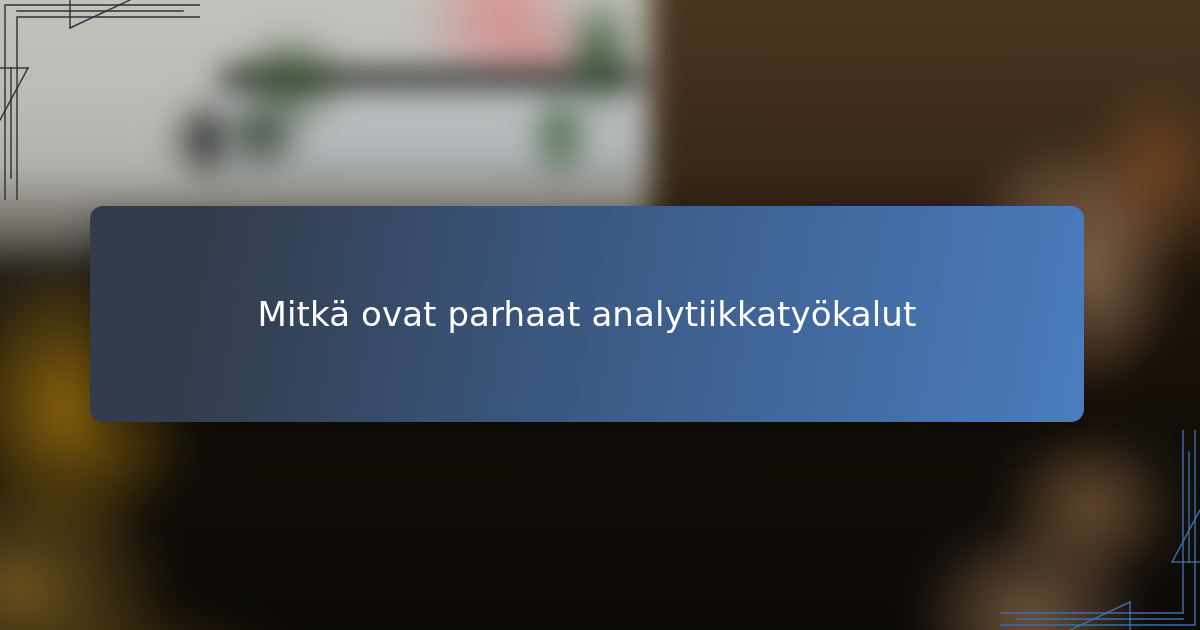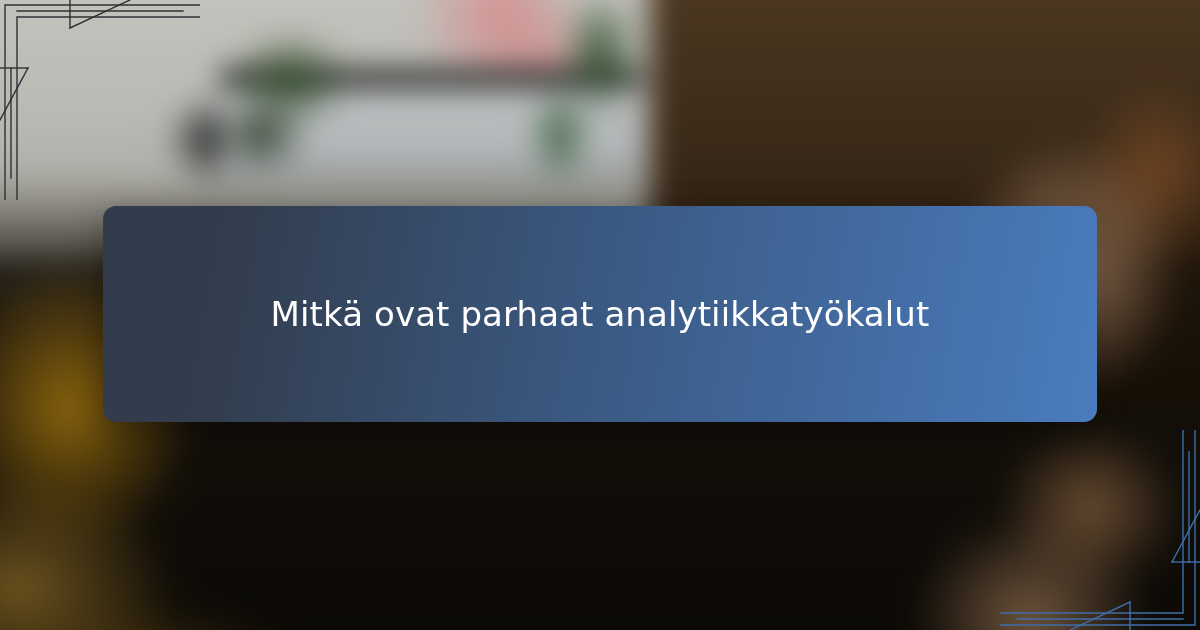--- a/index.html
+++ b/index.html
@@ -122,21 +122,21 @@
   .corner-deco {
     position: absolute;
     pointer-events: none;
   }
   .corner-deco.tl { left: 0; top: 0; width: 200px; height: 200px; }
   .corner-deco.br { right: 0; bottom: 0; width: 200px; height: 200px; }
 
   
   .headline-card {
     position: absolute;
-    left: 103px;
+    left: 90px;
     top: 206px;
     width: 994px;
     height: 216px;
     border-radius: 13px;
     background: linear-gradient(100deg, #323c4c 0%, #344154 14%, #3a5880 48%, #43709f 72%, #4a7cbf 100%);
     box-shadow: 0 10px 34px rgba(0,0,0,0.30);
     display: flex;
     align-items: center;
     justify-content: center;
   }

